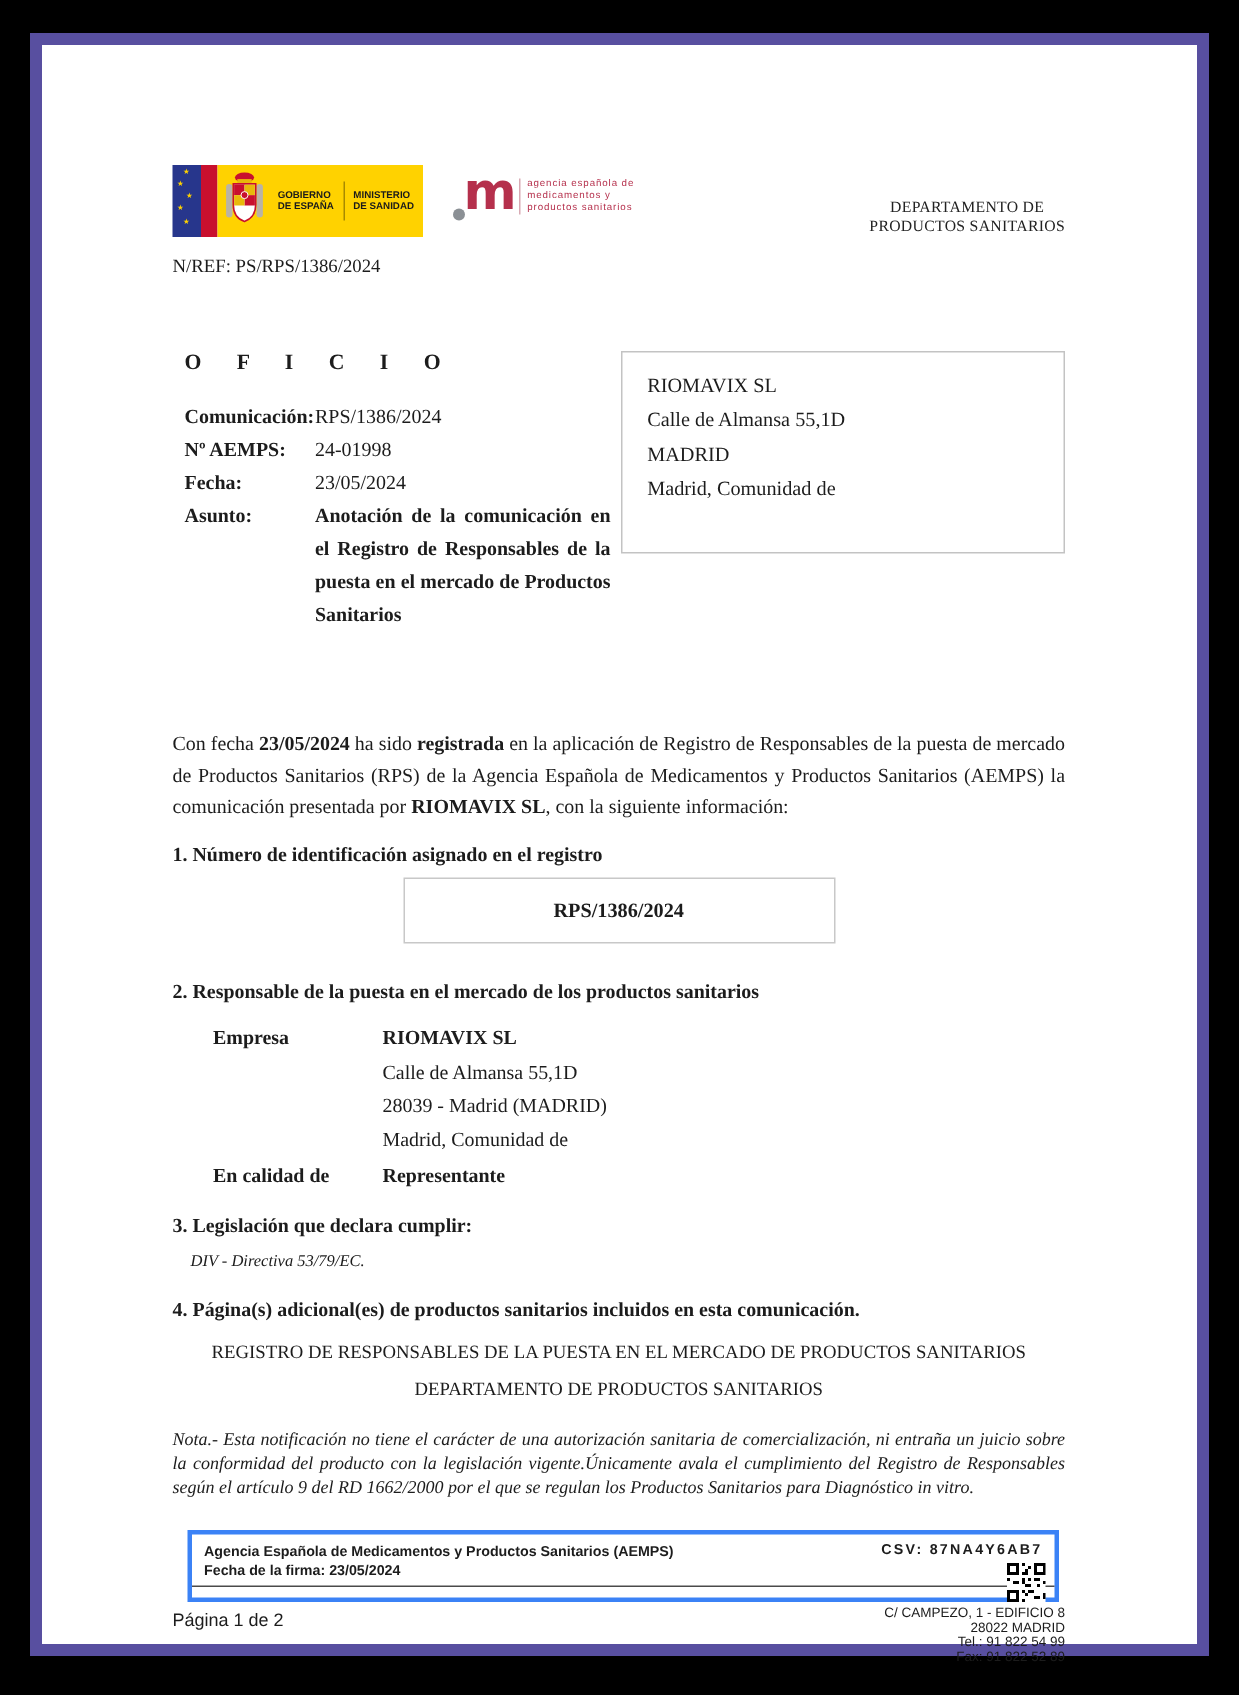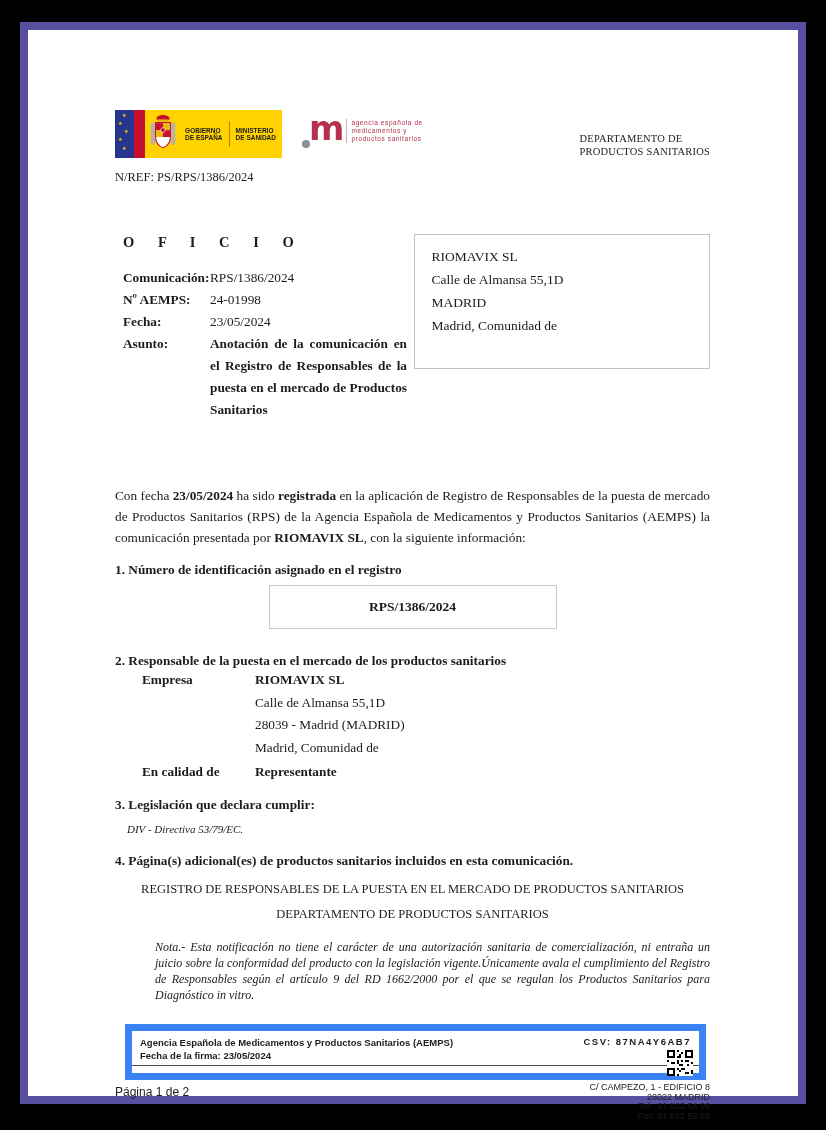--- a/index.html
+++ b/index.html
@@ -25,21 +25,21 @@
   .gov-text{font-family:"Liberation Sans",sans-serif;font-weight:bold;font-size:6.5px;
     line-height:7.5px;color:#1b1b1b;padding:0 6px;white-space:nowrap;}
   .gov-divider{width:1px;height:26px;background:rgba(60,50,0,.45);}
   .aemps-logo{display:flex;align-items:center;gap:5px;margin-top:8px;}
   .aemps-m{font-family:"DejaVu Sans",sans-serif;font-weight:bold;font-size:34px;
     line-height:26px;color:#b5304c;letter-spacing:-3px;position:relative;top:-3px;}
   .aemps-dot{width:8px;height:8px;border-radius:50%;background:#8b9095;
     display:inline-block;position:relative;top:8px;left:2px;margin-right:1px;}
   .aemps-text{font-family:"Liberation Sans",sans-serif;font-size:6.5px;line-height:8px;
     color:#b5304c;letter-spacing:.6px;border-left:1px solid #d8aab4;padding-left:4px;}
-  .dept{position:absolute;right:0;top:22px;text-align:left;font-size:10.5px;
+  .dept{position:absolute;right:0;top:22px;text-align:center;font-size:10.5px;
     line-height:13px;letter-spacing:.2px;color:#222;}
   .nref{margin-top:12px;font-size:12.5px;}
 
   
   .oficio-wrap{display:flex;margin-top:49px;align-items:flex-start;}
   .oficio-left{width:300px;padding-left:8px;box-sizing:border-box;}
   .oficio-title{font-weight:bold;font-size:14.5px;letter-spacing:2px;word-spacing:16px;}
   .fields{margin-top:16px;}
   .field-row{display:flex;font-size:13.3px;line-height:22px;align-items:flex-start;}
   .field-label{width:87px;font-weight:bold;flex:0 0 auto;}
@@ -49,33 +49,33 @@
     box-sizing:border-box;padding:10px 10px 10px 16px;font-size:13.5px;line-height:23px;}
 
   
   .intro{margin-top:64px;font-size:13.3px;line-height:21px;text-align:justify;}
   .b{font-weight:bold;}
   .sec-heading{margin-top:14px;font-size:13.3px;font-weight:bold;}
   .sec-heading.first{margin-top:14px;}
   .registry-box{margin:7px auto 0 auto;width:288px;height:44px;border:1px solid #c8c8c8;
     box-sizing:border-box;display:flex;align-items:center;justify-content:center;
     font-weight:bold;font-size:13.5px;}
-  .sec2-table{font-size:13.3px;}
+  .sec2-table{margin-top:12px;font-size:13.3px;}
   .sec2-row{display:flex;align-items:flex-start;}
   .sec2-label{width:113px;margin-left:27px;font-weight:bold;line-height:22px;flex:0 0 auto;}
   .sec2-value{line-height:22px;}
   .sec2-value .line{line-height:22.5px;}
   .sec2-role{margin-top:2px;}
   .legislation{margin-top:10px;margin-left:12px;font-style:italic;font-size:11px;}
   .sec4-lines{margin-top:8px;text-align:center;font-size:12.5px;line-height:25px;}
-  .nota{margin-top:12px;font-style:italic;font-size:12px;line-height:16px;text-align:justify;margin-left:40px;}
+  .nota{margin-top:12px;font-style:italic;font-size:12px;line-height:16px;text-align:justify;}
 
   
   .sig-box{position:relative;margin-top:21px;margin-left:10px;width:581px;
-    border:7px solid #3b82f6;box-sizing:border-box;
+    border:3px solid #3b82f6;box-sizing:border-box;
     font-family:"Liberation Sans",sans-serif;font-size:9.5px;padding:5px 8px 4px 8px;}
   .sig-line{font-weight:bold;line-height:13px;}
   .sig-sep{border:none;border-top:1px solid #4a4a4a;margin:3px -8px 3px -8px;}
   .sig-verify{font-style:italic;line-height:13px;font-weight:normal;}
   .csv{position:absolute;right:8px;top:5px;font-weight:bold;letter-spacing:1.5px;}
   .qr{position:absolute;right:6px;top:19px;width:26px;height:26px;}
 
   
   .bottom-row{position:relative;margin-top:2px;height:44px;
     font-family:"Liberation Sans",sans-serif;}

